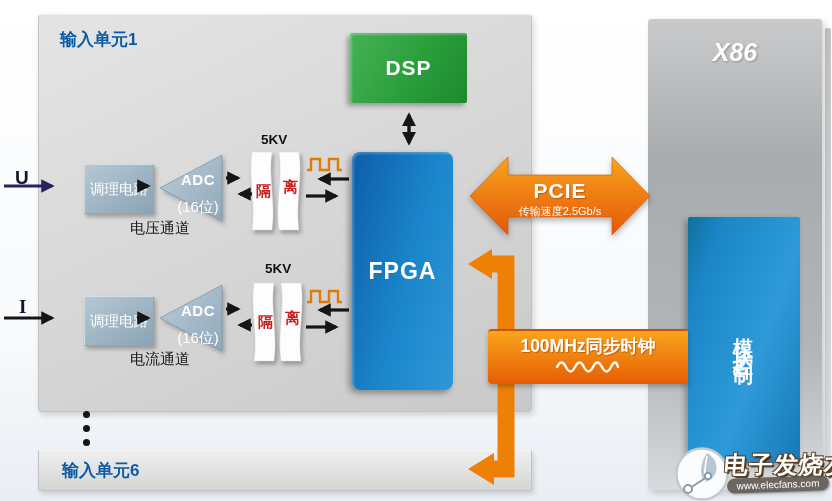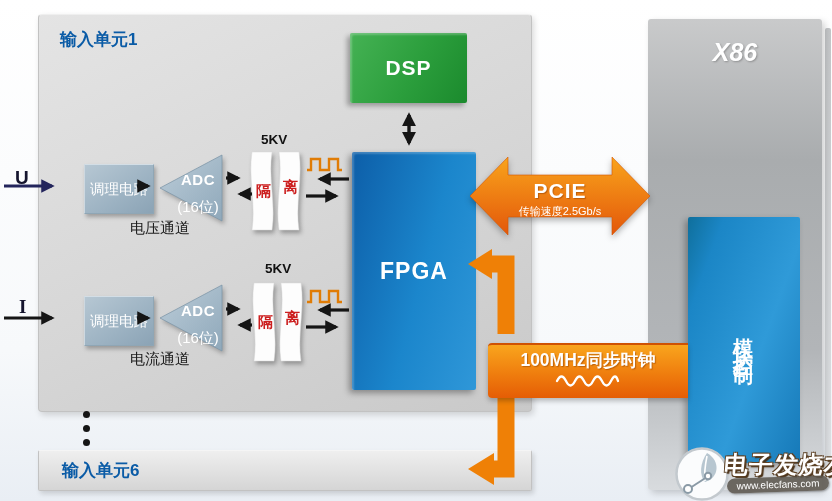--- a/index.html
+++ b/index.html
@@ -36,23 +36,23 @@
   }
   
   .dsp-box{
     left:350px;top:33px;width:117px;height:70px;z-index:2;
     background:linear-gradient(120deg,#45b254 0%,#2b9e3c 55%,#1b8a2d 100%);
     border-radius:2px;display:flex;align-items:center;justify-content:center;
     color:#fff;font-weight:bold;font-size:21px;letter-spacing:1px;
     box-shadow:-3px 3px 5px rgba(0,0,0,.3), inset 2px 2px 2px rgba(255,255,255,.25);
   }
   .fpga-box{
-    left:352px;top:152px;width:124px;height:238px;z-index:2;
+    left:352px;top:152px;width:101px;height:238px;z-index:2;
     background:linear-gradient(105deg,#0d5ea8 0%,#1b86cc 55%,#2f97d8 100%);
-    border-radius:2px;display:flex;align-items:center;justify-content:center;
+    border-radius:8px;display:flex;align-items:center;justify-content:center;
     color:#fff;font-weight:bold;font-size:23px;letter-spacing:1px;
     box-shadow:-3px 3px 6px rgba(0,0,0,.35), inset 2px 2px 2px rgba(255,255,255,.22);
   }
   .mc-box{
     left:688px;top:217px;width:112px;height:246px;z-index:2;
     background:linear-gradient(110deg,#0f6f9c 0%,#1b86c6 18%,#2f9ad8 60%,#1679b8 100%);
     border-radius:2px;display:flex;align-items:center;justify-content:center;
     box-shadow:-3px 3px 6px rgba(0,0,0,.3);
   }
   .mc-label{
@@ -77,21 +77,21 @@
   .serif{font-family:"Liberation Serif", serif;}
   .ch-label{width:90px;text-align:center;color:#1c1c1c;font-size:15px;}
   .kv-label{color:#111;font-size:13.5px;font-weight:bold;}
   .adc-text{width:64px;text-align:center;color:#fff;line-height:1;}
   .adc-text .l1{font-size:15px;font-weight:bold;letter-spacing:.5px;}
   .adc-text .l2{font-size:15px;margin-top:12px;}
   .iso-char{color:#cc1f1f;font-weight:bold;font-size:15px;line-height:1;}
   .x86-label{left:648px;top:38px;width:174px;text-align:center;z-index:2;
     color:#fff;font-weight:bold;font-size:25px;text-shadow:1px 1px 2px rgba(0,0,0,.25);font-style:italic;}
   .clock-band{
-    left:488px;top:343px;width:200px;height:53px;z-index:4;
+    left:488px;top:329px;width:200px;height:53px;z-index:4;
     background:linear-gradient(180deg,#f9a51d 0%,#ef7d0e 55%,#e55d05 100%);
     border-top:2px solid #cf5203;border-radius:4px 0 0 4px;
     box-shadow:0 3px 5px rgba(0,0,0,.25);
     display:flex;flex-direction:column;align-items:center;
   }
   .clock-text{color:#fff;font-weight:bold;font-size:17.5px;margin-top:3px;
     text-shadow:1px 1px 1px rgba(140,60,0,.5);}
   .pcie-text{left:498px;top:179px;width:124px;text-align:center;z-index:4;color:#fff;}
   .pcie-text .l1{font-size:21px;font-weight:bold;letter-spacing:1px;
     text-shadow:1px 1px 1px rgba(140,60,0,.5);}

